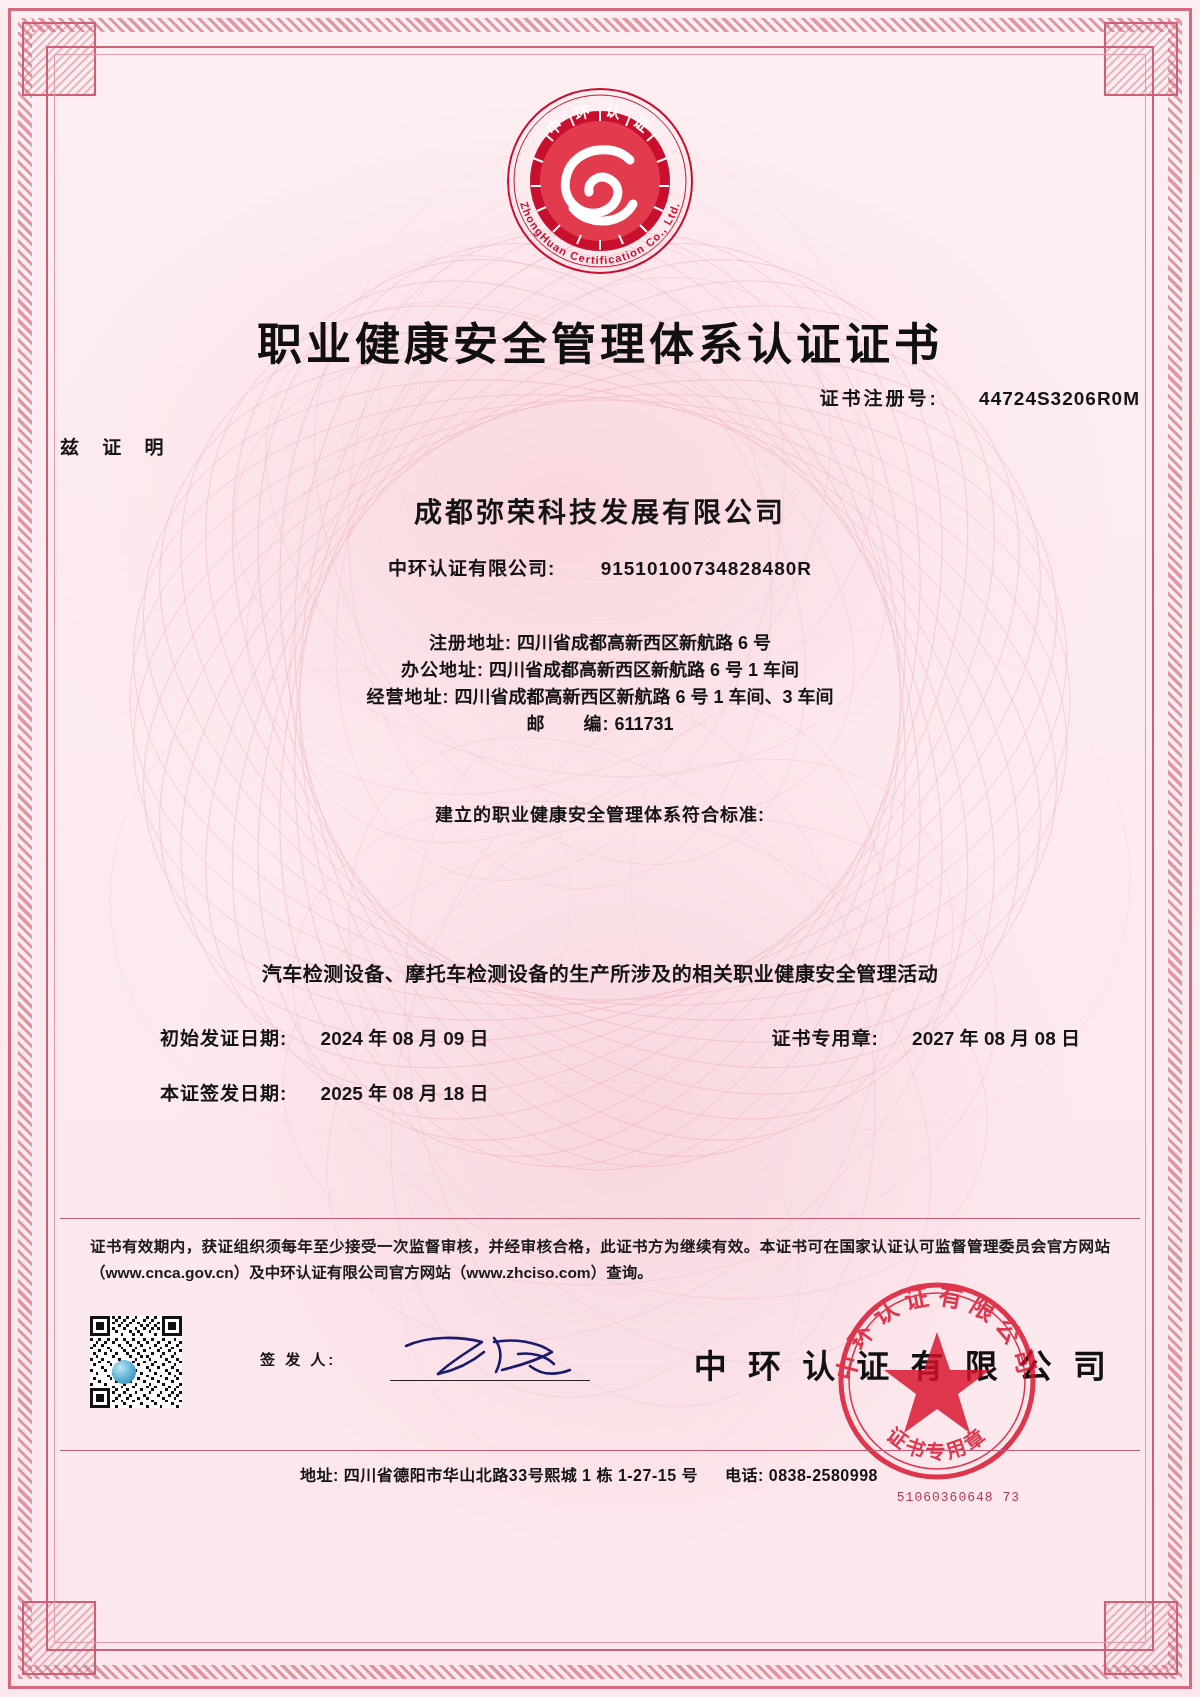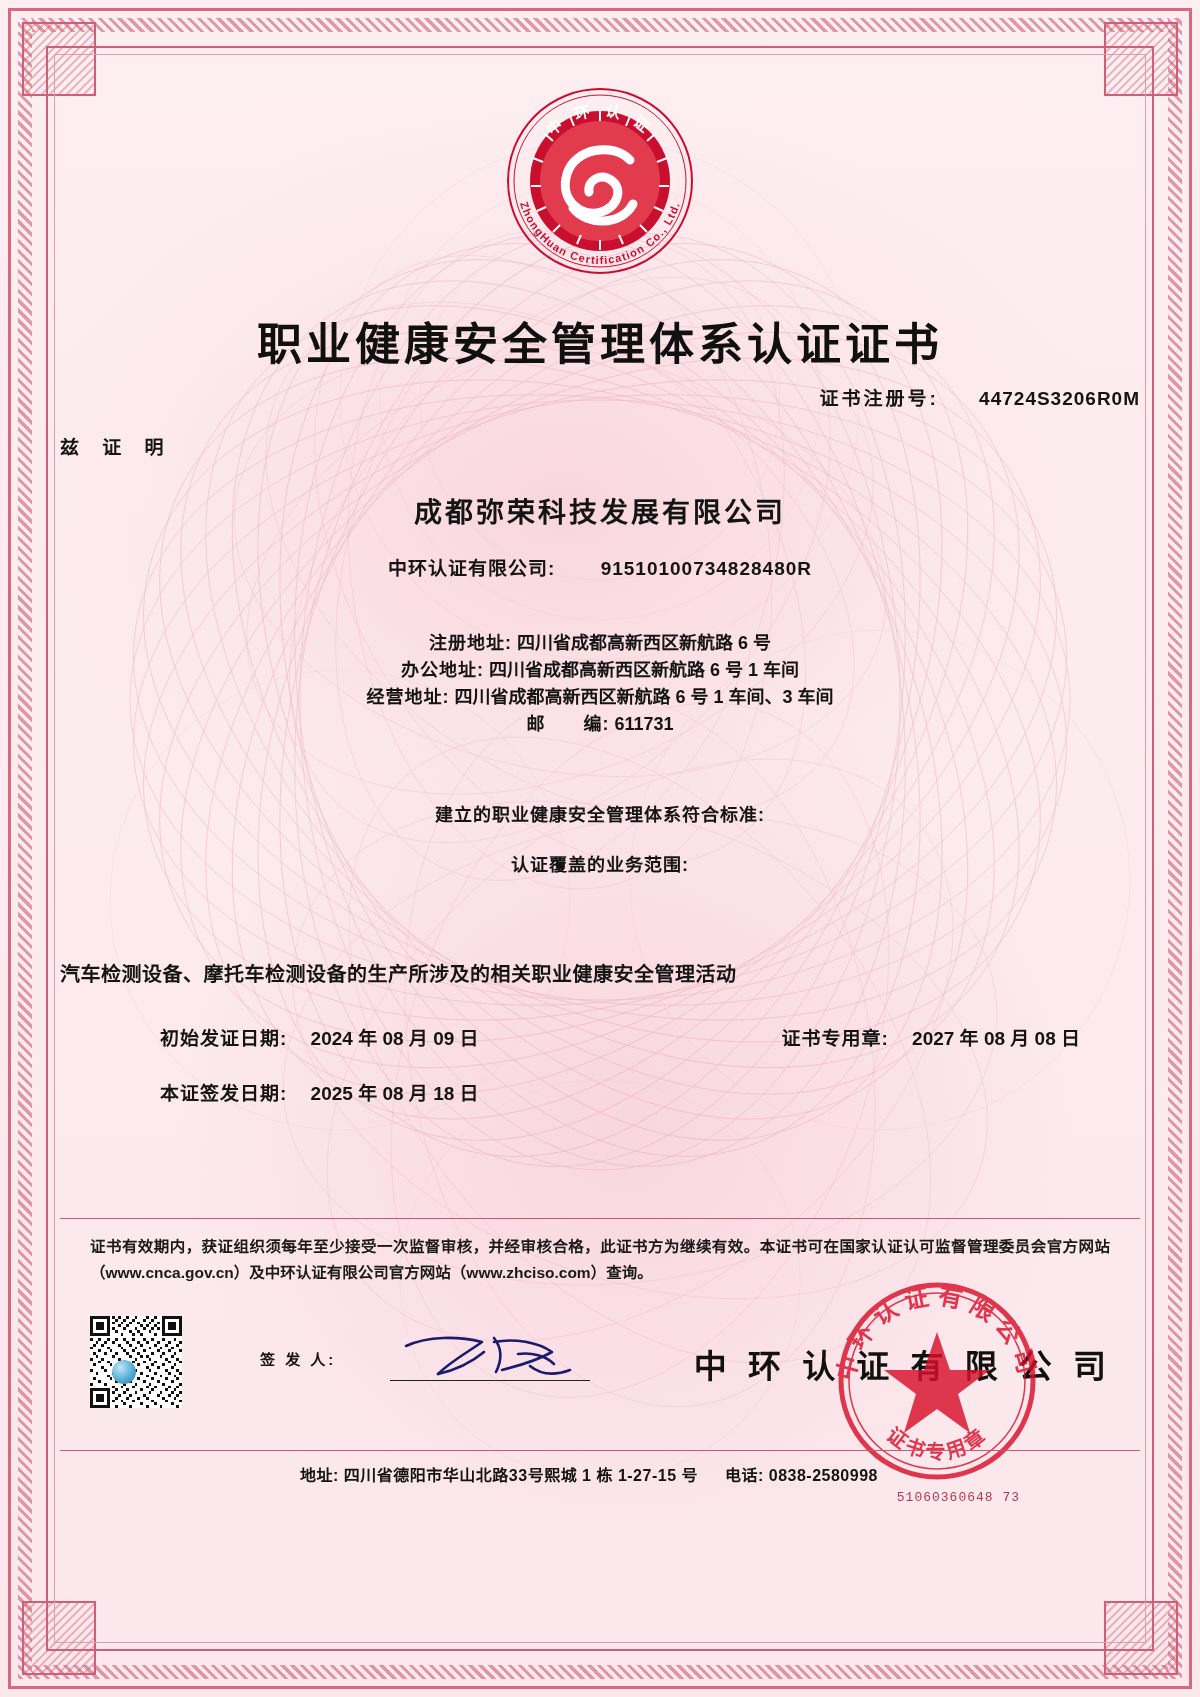--- a/index.html
+++ b/index.html
@@ -182,42 +182,42 @@
   .std-block .scope-label {
     margin-top: 24px;
     font-size: 18px;
     font-weight: bold;
     letter-spacing: 1px;
   }
   .scope-value {
     position: absolute;
     top: 900px;
     left: 0; right: 0;
-    text-align: left;
+    text-align: center;
     font-size: 20px;
     font-weight: bold;
     letter-spacing: 0.5px;
   }
 
   .dates {
     position: absolute;
     top: 965px;
     left: 100px;
     right: 60px;
     font-size: 19px;
     font-weight: bold;
   }
   .dates .row {
     display: flex;
     justify-content: space-between;
     margin-bottom: 28px;
   }
   .dates .cell { white-space: nowrap; }
   .dates .cell .k { letter-spacing: 1px; }
-  .dates .cell .v { margin-left: 18px; }
+  .dates .cell .v { margin-left: 28px; }
   .dates .row.single { justify-content: flex-start; }
 
   
   .footer-rule {
     position: absolute;
     left: 0; right: 0;
     top: 1160px;
     border-top: 1.5px solid #c75a73;
   }
   .disclaimer {
@@ -455,21 +455,20 @@
         <span class="v">四川省成都高新西区新航路 6 号 1 车间、3 车间</span>
       </div>
       <div class="row">
         <span class="k">邮　　编:</span>
         <span class="v">611731</span>
       </div>
     </div>
 
     <div class="std-block">
       <div class="std-label">建立的职业健康安全管理体系符合标准:</div>
-      <div class="scope-label">认证覆盖的业务范围:</div>
     </div>
     <div class="scope-value">汽车检测设备、摩托车检测设备的生产所涉及的相关职业健康安全管理活动</div>
 
     <div class="dates">
       <div class="row">
         <div class="cell">
           <span class="k">初始发证日期:</span>
           <span class="v">2024 年 08 月 09 日</span>
         </div>
         <div class="cell">

